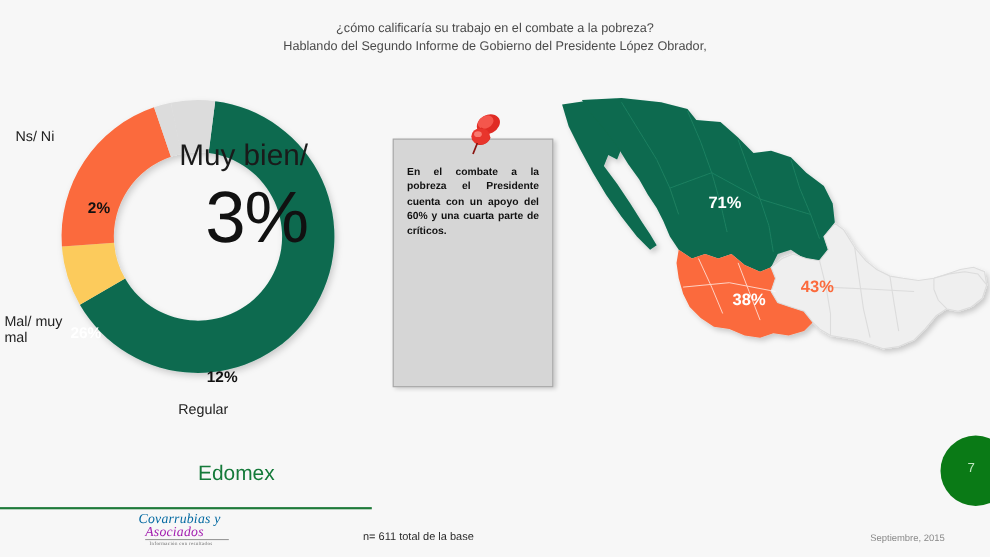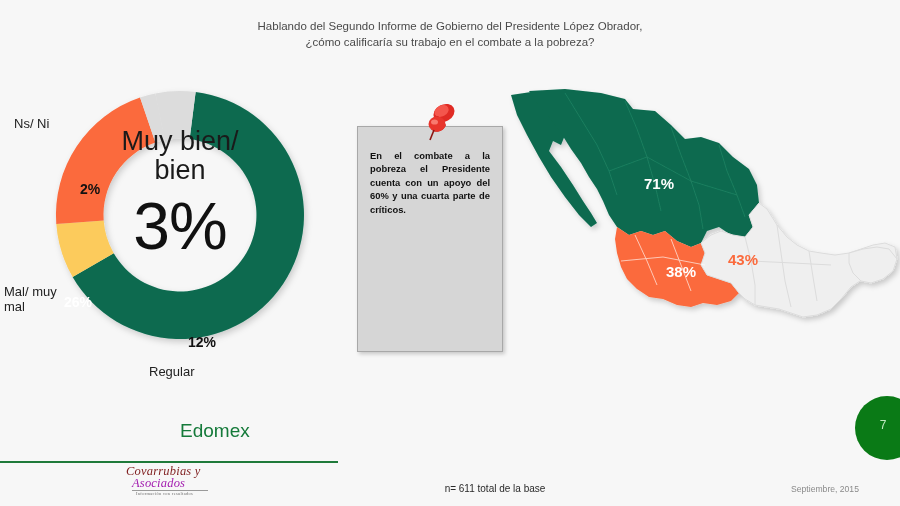--- a/index.html
+++ b/index.html
@@ -16,34 +16,34 @@
   .title{
     position:absolute;left:170px;top:18px;width:560px;
     text-align:center;color:#4a4a4a;font-size:11.5px;line-height:16px;
   }
   .title div{white-space:nowrap;}
 
   
   .donut-wrap{position:absolute;left:20px;top:52px;width:320px;height:330px;}
   .donut-svg{position:absolute;left:0;top:0;}
   .donut-center{
-    position:absolute;left:60px;top:75px;width:200px;text-align:center;
+    position:absolute;left:60px;top:75px;width:200px;text-align:right;
     pointer-events:none;
   }
   .dc-label{font-size:27px;color:#1a1a1a;line-height:29px;}
   .dc-value{font-size:66px;color:#111;line-height:70px;margin-top:6px;letter-spacing:-1px;}
 
   .seg-pct{font-size:14px;font-weight:bold;}
   .seg-pct.dark{fill:#111;}
   .seg-pct.light{fill:#ffffff;}
 
   .out-label{position:absolute;color:#222;font-size:13px;line-height:15px;}
   .lbl-ns{left:14px;top:116px;}
   .lbl-mal{left:4px;top:284px;}
-  .lbl-reg{left:149px;top:364px;}
+  .lbl-reg{left:162px;top:364px;}
 
   
   .note{
     position:absolute;left:357px;top:126px;width:146px;height:226px;
     background:#d6d6d6;border:1px solid #a8a8a8;
     box-shadow:2px 2px 4px rgba(0,0,0,.20);
     box-sizing:border-box;padding:22px 12px 24px 12px;
   }
   .note p{
     margin:0 0 11px 0;font-size:9.4px;line-height:13.4px;
@@ -60,47 +60,47 @@
   .map-pct.on-gray{fill:#fb6a3c;}
 
   
   .topic{
     position:absolute;left:180px;top:420px;width:300px;
     color:#157a3a;font-size:19px;
   }
   .rule{position:absolute;left:0px;top:461px;width:338px;height:2px;background:#1f7a3a;}
   .logo{position:absolute;left:118px;top:463px;width:106px;height:36px;}
   .logo .l1{position:absolute;left:8px;top:1px;font-family:"Liberation Serif",serif;
-    font-style:italic;font-size:12.5px;color:#7f1d1d;letter-spacing:.2px;text-align:right;}
+    font-style:italic;font-size:12.5px;color:#0369a1;letter-spacing:.2px;text-align:right;}
   .logo .l2{position:absolute;left:14px;top:13px;font-family:"Liberation Serif",serif;
     font-style:italic;font-size:12.5px;color:#a21caf;letter-spacing:.2px;}
   .logo .tag{position:absolute;left:18px;top:28px;font-family:"Liberation Serif",serif;
     font-size:4.4px;color:#6d6d6d;letter-spacing:.35px;}
   .logo .tline{position:absolute;left:14px;top:27px;width:76px;height:1px;background:#9a9a9a;}
 
-  .basenote{position:absolute;left:330px;top:483px;width:330px;text-align:center;
+  .basenote{position:absolute;left:330px;top:483px;width:330px;
     font-size:10px;color:#2a2a2a;}
   .date{position:absolute;left:770px;top:484px;width:110px;text-align:center;
     font-size:8.6px;color:#8a8a8a;}
 
   .pagecircle{
     position:absolute;left:855px;top:396px;width:64px;height:64px;border-radius:50%;
     background:#0a7a16;
   }
   .pagenum{position:absolute;left:872px;top:418px;width:22px;text-align:center;
     color:#bfe8c0;font-size:12px;}
 </style>
 </head>
 <body>
 
 <div class="slide">
 
   <div class="title">
+    <div>¿cómo calificaría su trabajo en el combate a la pobreza?</div>
     <div>Hablando del Segundo Informe de Gobierno del Presidente López Obrador,</div>
-    <div>¿cómo calificaría su trabajo en el combate a la pobreza?</div>
   </div>
 
   <div class="donut-wrap">
     <svg class="donut-svg" width="320" height="330" viewBox="0 0 320 330">
       <defs>
         <filter id="dshadow" x="-20%" y="-20%" width="150%" height="150%">
           <feDropShadow dx="2" dy="3" stdDeviation="3" flood-color="#000" flood-opacity="0.18"></feDropShadow>
         </filter>
       </defs>
       <g filter="url(#dshadow)" transform="translate(160,163)">
@@ -116,21 +116,20 @@
         <path d="M -24.63 -121.53 A 124 124 0 0 1 15.64 -123.01 L 9.65 -75.89 A 76.5 76.5 0 0 0 -15.20 -74.98 Z" fill="#dcdcdc"></path>
       </g>
 
       <text class="seg-pct light" x="58" y="255" text-anchor="middle">26%</text>
       <text class="seg-pct dark" x="70" y="142" text-anchor="middle">2%</text>
       <text class="seg-pct dark" x="182" y="295" text-anchor="middle">12%</text>
     </svg>
 
     <div class="donut-center">
       <div class="dc-label">Muy bien/</div>
-      <div class="dc-label">bien</div>
       <div class="dc-value">3%</div>
     </div>
   </div>
 
   <div class="out-label lbl-ns">Ns/ Ni</div>
   <div class="out-label lbl-mal">
     <div>Mal/ muy</div>
     <div>mal</div>
   </div>
   <div class="out-label lbl-reg">Regular</div>

